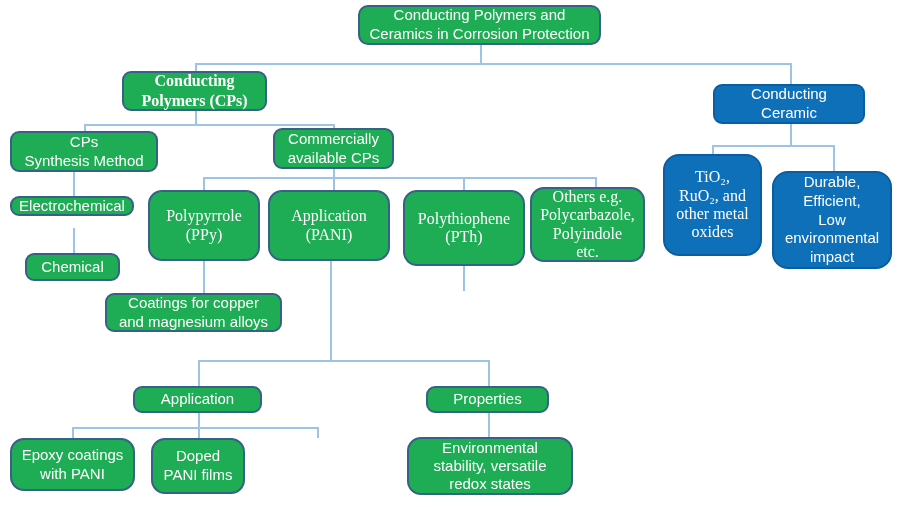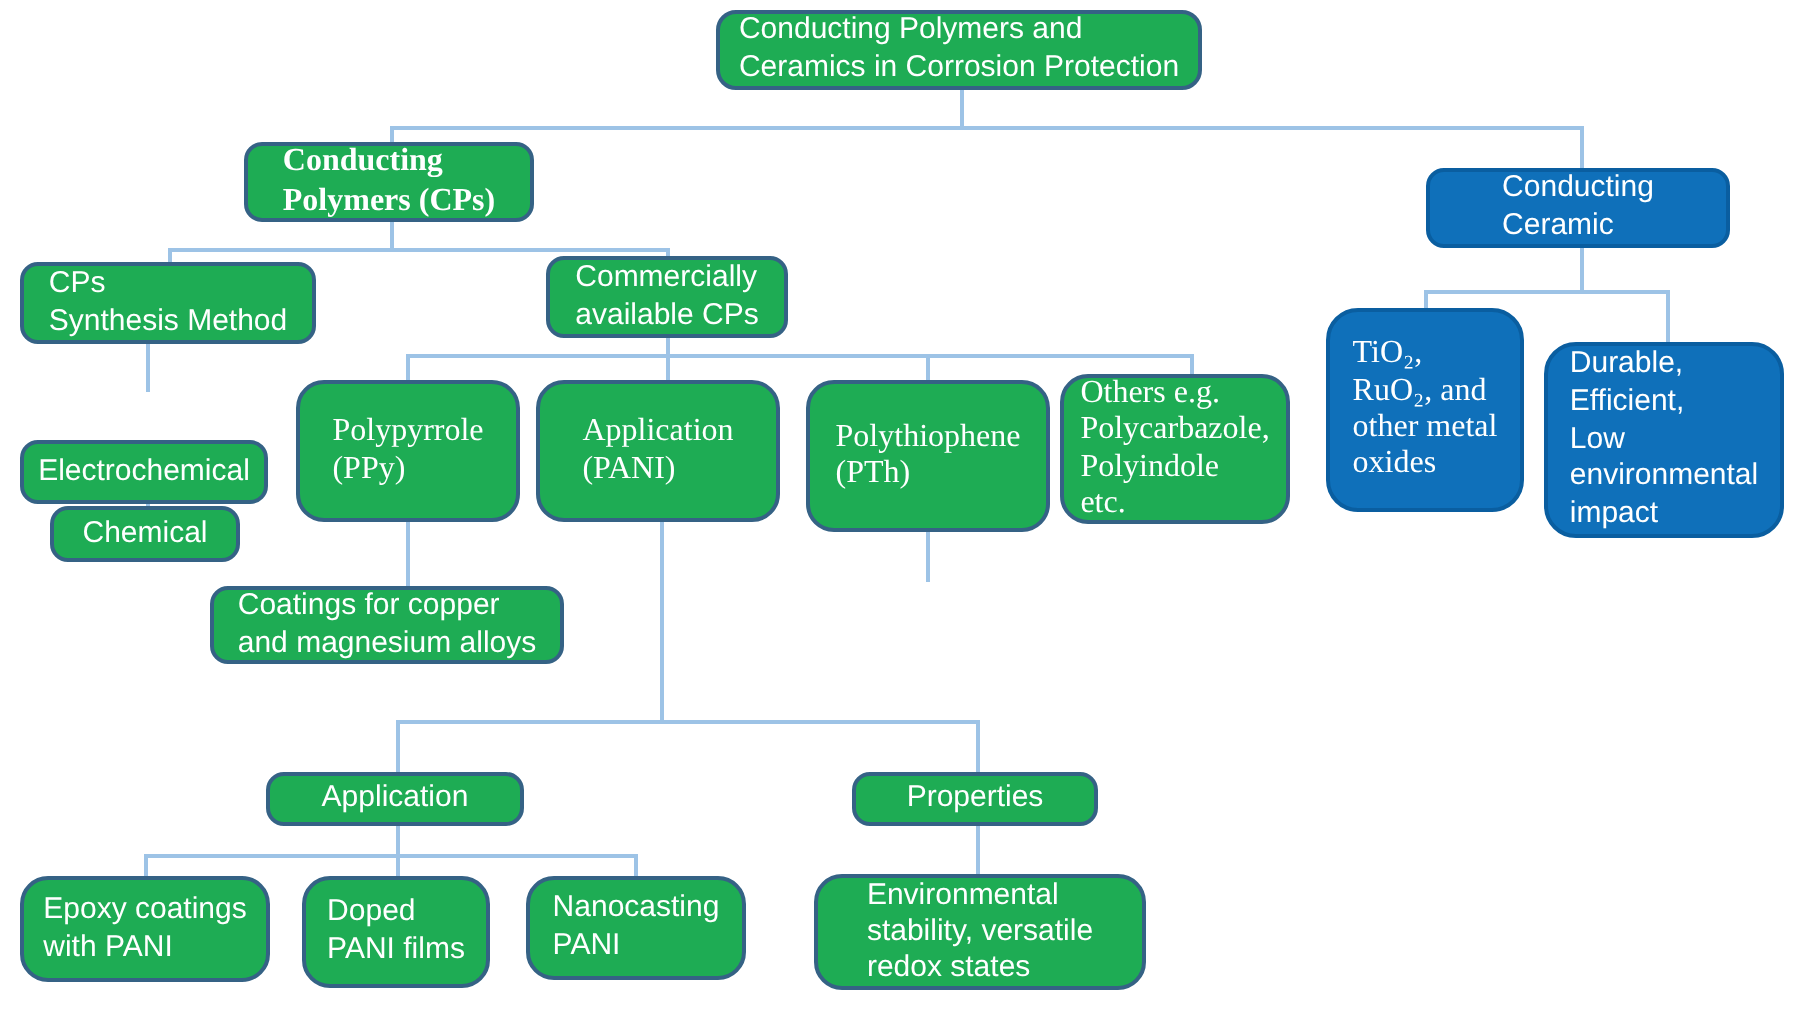--- a/index.html
+++ b/index.html
@@ -9,21 +9,21 @@
     background:#ffffff;
     font-family:"Liberation Sans", sans-serif;
     overflow:hidden;
   }
   .node {
     position:absolute;
     box-sizing:border-box;
     display:flex;
     align-items:center;
     justify-content:center;
-    text-align:left;
+    text-align:center;
     white-space:pre-line;
     color:var(--text,#ffffff);
     background:var(--green-fill,#1EAC54);
     border:2px solid var(--green-border,#356285);
     border-radius:9px;
     font-size:15px;
     line-height:1.25;
     padding:1px 3px;
   }
   .blue {
@@ -102,21 +102,21 @@
 
   <div class="node blue" style="left:713px;top:84px;width:152px;height:40px;">Conducting
 Ceramic</div>
 
   <div class="node" style="left:10px;top:131px;width:148px;height:41px;">CPs
 Synthesis Method</div>
 
   <div class="node" style="left:273px;top:128px;width:121px;height:41px;">Commercially
 available CPs</div>
 
-  <div class="node" style="left:10px;top:196px;width:124px;height:32px;margin-top:24px;">Electrochemical</div>
+  <div class="node" style="left:10px;top:196px;width:124px;height:20px;">Electrochemical</div>
 
   <div class="node" style="left:25px;top:253px;width:95px;height:28px;">Chemical</div>
 
   <div class="node serif r14" style="left:148px;top:190px;width:112px;height:71px;">Polypyrrole
 (PPy)</div>
 
   <div class="node serif r14" style="left:268px;top:190px;width:122px;height:71px;">Application
 (PANI)</div>
 
   <div class="node serif r14" style="left:403px;top:190px;width:122px;height:76px;">Polythiophene
@@ -145,20 +145,18 @@
   <div class="node" style="left:426px;top:386px;width:123px;height:27px;">Properties</div>
 
   <div class="node" style="left:133px;top:386px;width:129px;height:27px;">Application</div>
 
   <div class="node r14" style="left:10px;top:438px;width:125px;height:53px;">Epoxy coatings
 with PANI</div>
 
   <div class="node r14" style="left:151px;top:438px;width:94px;height:56px;">Doped
 PANI films</div>
 
-  <div class="node r14" style="left:263px;top:438px;width:110px;height:52px;">Nanocasting
-PANI</div>
 
   <div class="node r14" style="left:407px;top:437px;width:166px;height:58px;line-height:1.2;">Environmental
 stability, versatile
 redox states</div>
 
 </div>
 
 </body></html>

